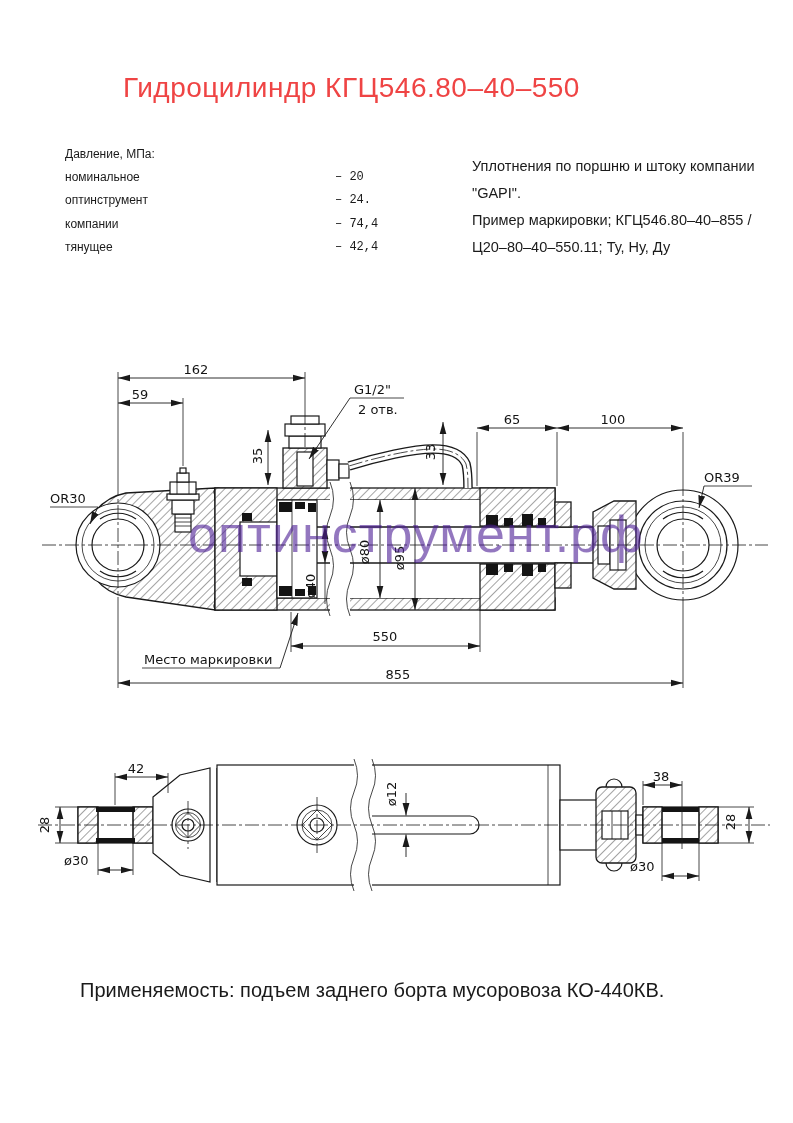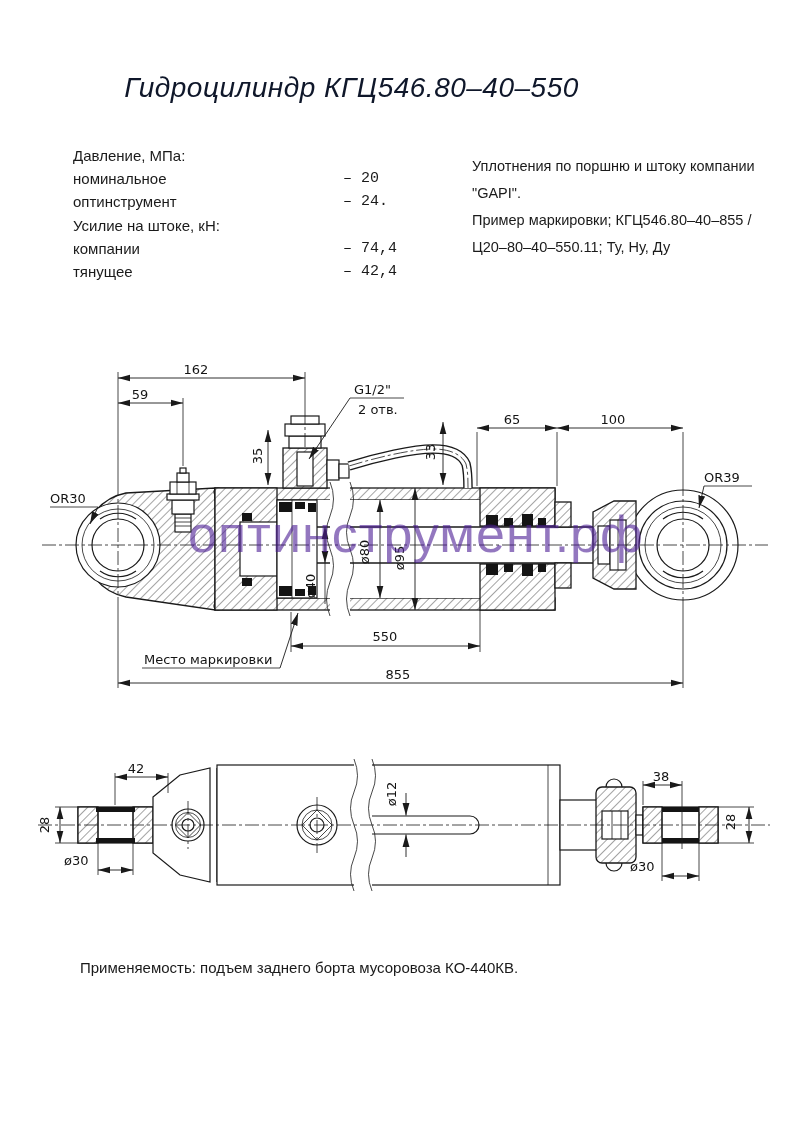--- a/index.html
+++ b/index.html
@@ -1,24 +1,24 @@
 <!DOCTYPE html>
 <html><head>
 <meta charset="utf-8">
 <style>
   html,body{margin:0;padding:0;background:#fff;}
   body{width:793px;height:1123px;position:relative;overflow:hidden;
        font-family:"Liberation Sans",sans-serif;color:#1a1a1a;}
   .title{position:absolute;left:0;top:72px;width:703px;text-align:center;
-         font-size:28px;letter-spacing:.5px;color:#0f172a;font-style:italic;}
-  .specs{position:absolute;left:65px;top:147px;width:330px;font-size:15px;margin-left:8px;}
+         font-size:28px;letter-spacing:.5px;color:#ef4444;}
+  .specs{position:absolute;left:65px;top:147px;width:330px;font-size:12px;}
   .spec-row{position:relative;height:23.2px;}
   .spec-val{position:absolute;left:270px;top:0;white-space:pre;font-family:Liberation Mono, monospace;}
   .notes{position:absolute;left:472px;top:153px;width:330px;font-size:14.5px;line-height:27px;}
-  .app{position:absolute;left:80px;top:959px;font-size:15px;}
+  .app{position:absolute;left:80px;top:979px;font-size:20px;}
   .wm{position:absolute;left:188px;top:504px;font-size:52px;letter-spacing:1px;
       color:#4c1d95;opacity:.6;z-index:5;pointer-events:none;white-space:nowrap;}
   svg{position:absolute;}
   .ol{fill:none;stroke:#1a1a1a;stroke-width:1.5;}
   .o2{fill:none;stroke:#1a1a1a;stroke-width:1.2;}
   .thin{fill:none;stroke:#1a1a1a;stroke-width:.8;}
   .cl{fill:none;stroke:#1a1a1a;stroke-width:.8;stroke-dasharray:14 3 3 3;}
   .dim{fill:none;stroke:#1a1a1a;stroke-width:.9;}
   .hatchf{fill:url(#hp);stroke:#1a1a1a;stroke-width:1.3;}
   .wf{fill:#fff;stroke:#1a1a1a;stroke-width:1.2;}
@@ -27,21 +27,20 @@
 </style>
 </head>
 <body>
 
 <div class="title">Гидроцилиндр КГЦ546.80–40–550</div>
 
 <div class="specs">
   <div class="spec-row"><span>Давление, МПа:</span><span class="spec-val"></span></div>
   <div class="spec-row"><span>номинальное</span><span class="spec-val">– 20</span></div>
   <div class="spec-row"><span>оптинструмент</span><span class="spec-val">– 24.</span></div>
-  <div class="spec-row"><span>Усилие на штоке, кН:</span><span class="spec-val"></span></div>
   <div class="spec-row"><span>компании</span><span class="spec-val">– 74,4</span></div>
   <div class="spec-row"><span>тянущее</span><span class="spec-val">– 42,4</span></div>
 </div>
 
 <div class="notes">
   <div>Уплотнения по поршню и штоку компании "GAPI".</div>
   <div>Пример маркировки; КГЦ546.80–40–855 /</div>
   <div>Ц20–80–40–550.11; Ту, Ну, Ду</div>
 </div>
 

